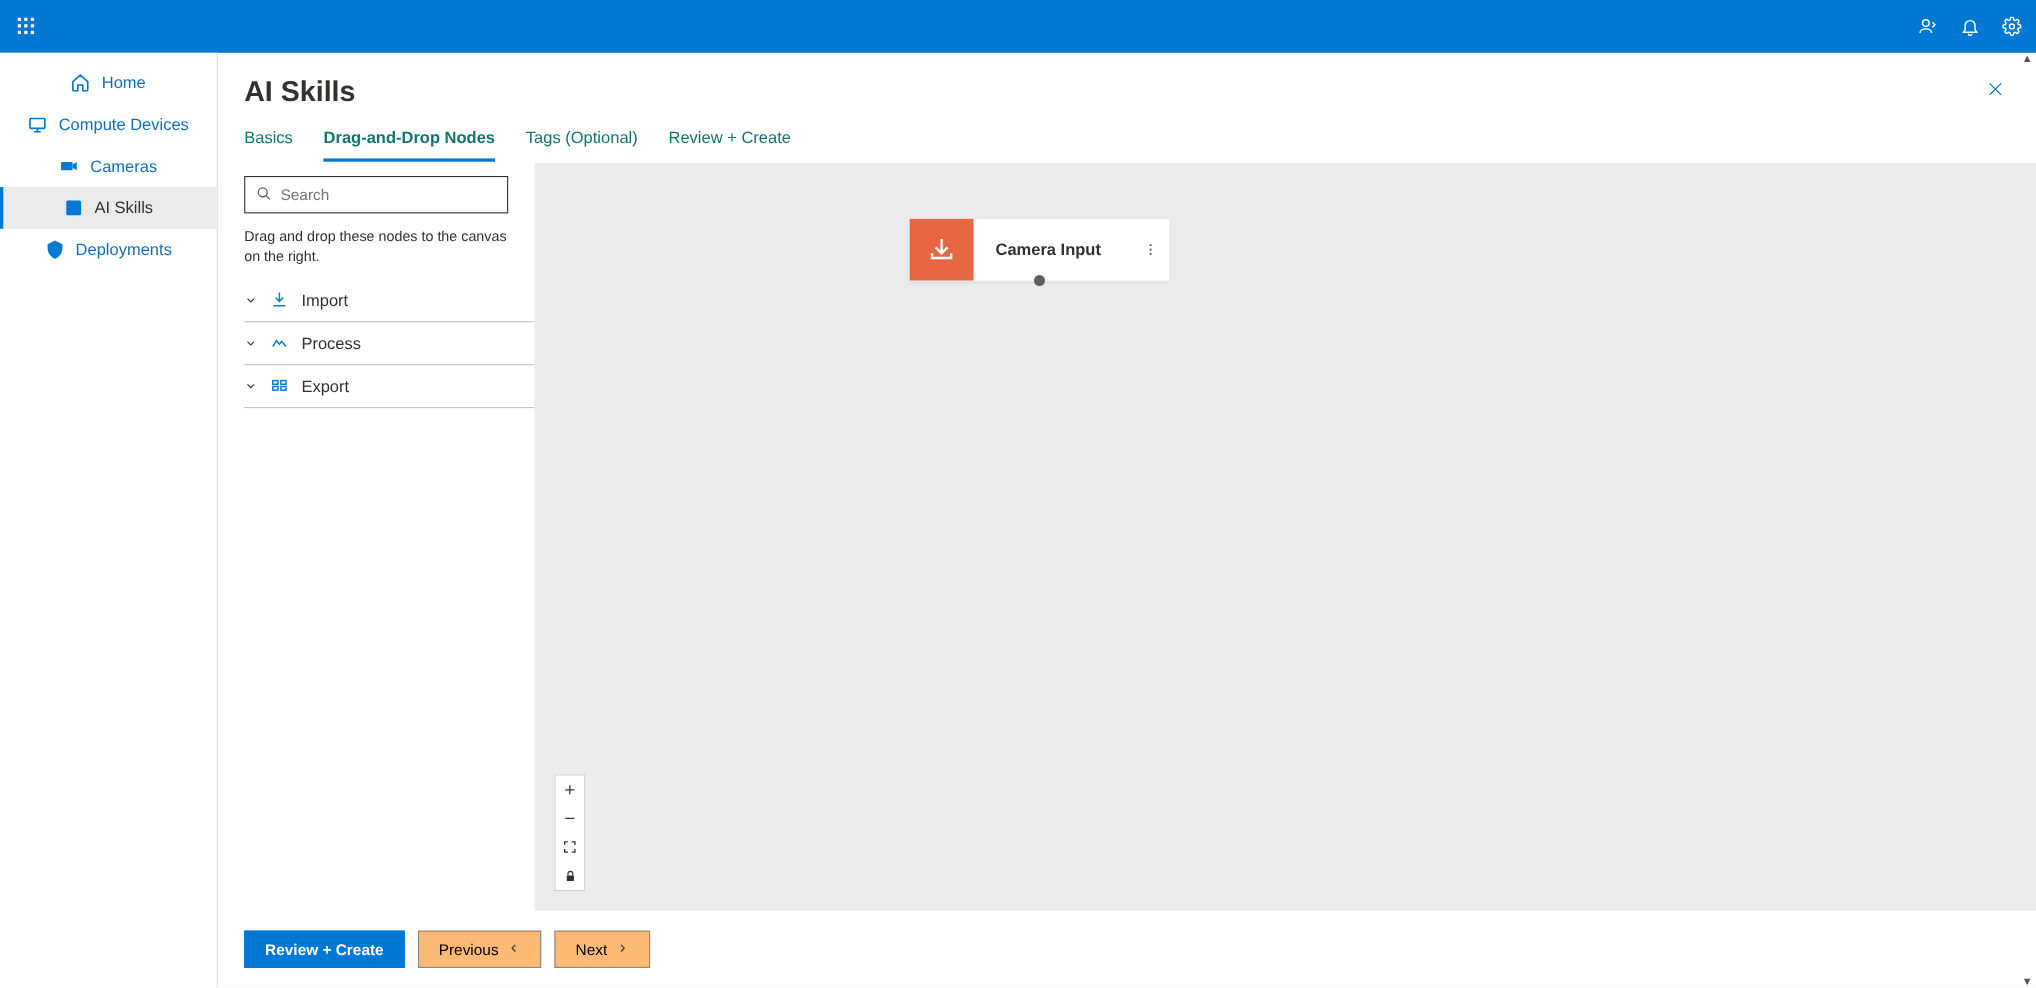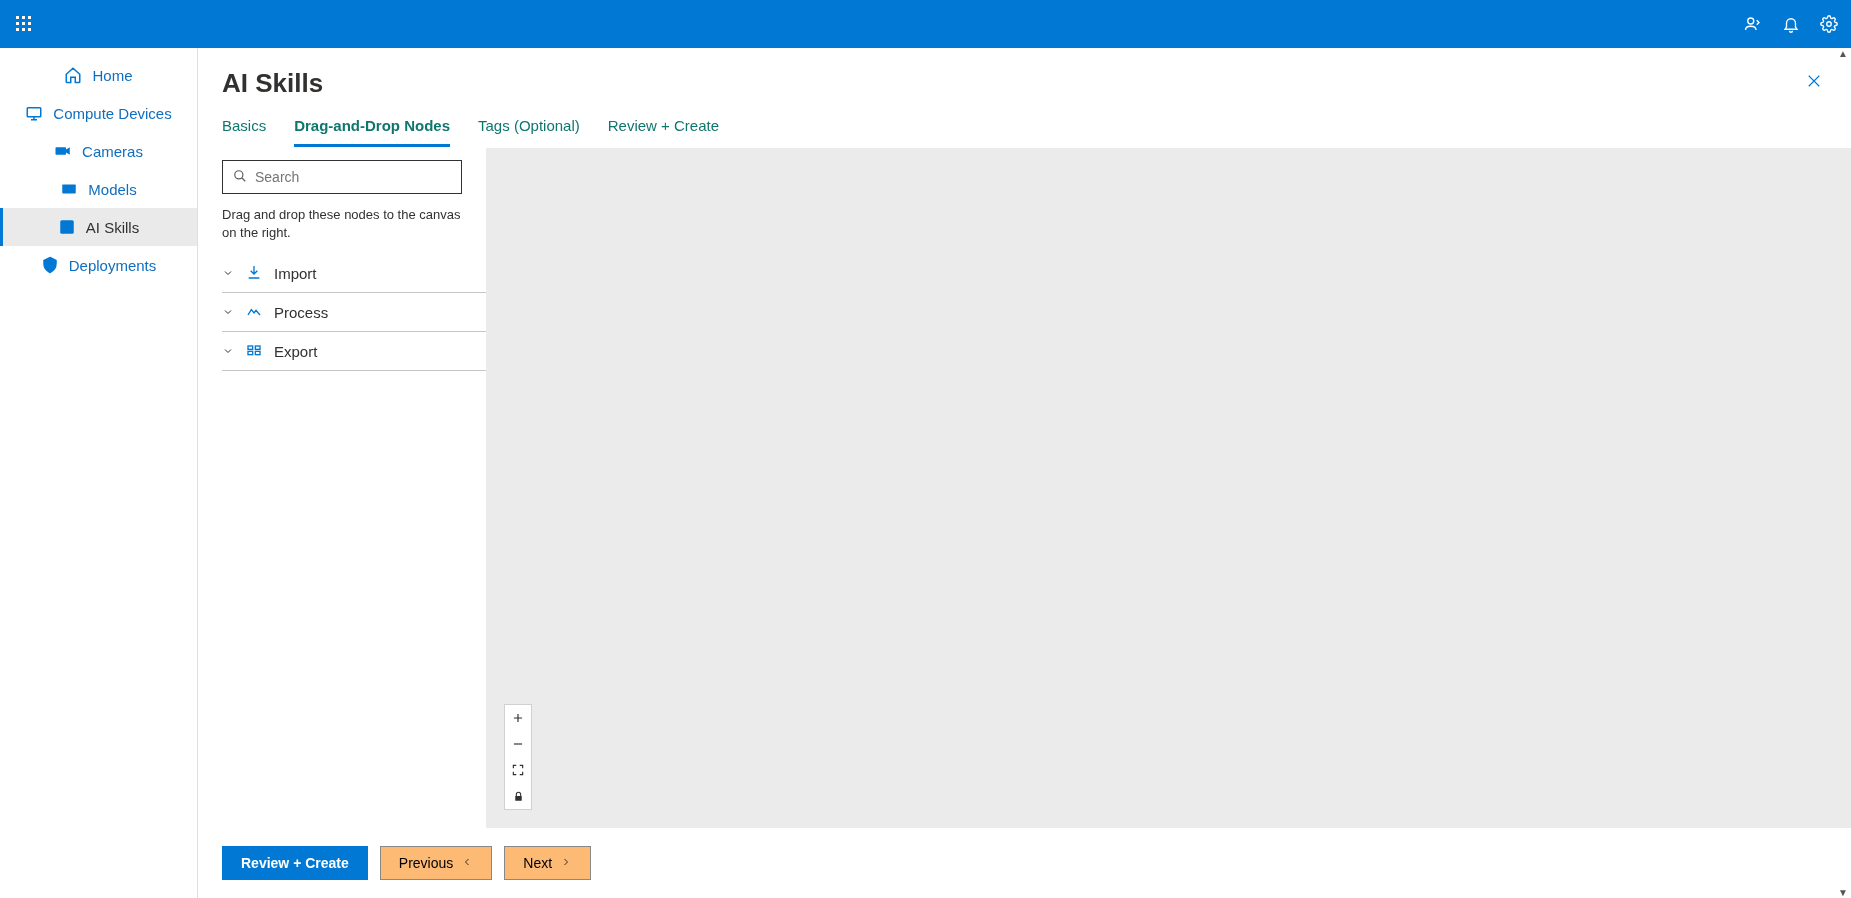--- a/index.html
+++ b/index.html
@@ -117,28 +117,20 @@
     </div>
     <div class="nav-item">
       <span class="nav-icon">
         <svg width="18" height="18" viewBox="0 0 24 24" fill="#0078d4">
             <rect x="2" y="7" width="14" height="10" rx="1"></rect>
             <path d="M16 10l5-3v10l-5-3z"></path>
           </svg>
       </span>
       <span>Cameras</span>
     </div>
-    <div class="nav-item">
-      <span class="nav-icon">
-        <svg width="18" height="18" viewBox="0 0 24 24" fill="#0078d4">
-            <rect x="3" y="6" width="18" height="12" rx="1"></rect>
-          </svg>
-      </span>
-      <span>Models</span>
-    </div>
     <div class="nav-item active">
       <span class="nav-icon">
         <svg width="18" height="18" viewBox="0 0 24 24" fill="#0078d4">
             <rect x="3" y="3" width="18" height="18" rx="2"></rect>
           </svg>
       </span>
       <span>AI Skills</span>
     </div>
     <div class="nav-item">
       <span class="nav-icon">
@@ -220,20 +212,37 @@
                   <rect x="3" y="14" width="7" height="5"></rect>
                   <rect x="14" y="14" width="7" height="5"></rect>
                 </svg>
             </span>
             <span class="grp-label">Export</span>
           </div>
         </div>
       </div>
 
       <div class="canvas-area">
+        <div class="canvas-node">
+          <div class="node-icon">
+            <svg width="26" height="26" viewBox="0 0 24 24" fill="none" stroke="#fff" stroke-width="2">
+                <path d="M12 3v11M7 10l5 5 5-5"></path>
+                <path d="M4 15v4h16v-4"></path>
+              </svg>
+          </div>
+          <div class="node-body">Camera Input</div>
+          <div class="node-more">
+            <svg width="14" height="14" viewBox="0 0 24 24" fill="#666">
+                <circle cx="12" cy="5" r="1.8"></circle>
+                <circle cx="12" cy="12" r="1.8"></circle>
+                <circle cx="12" cy="19" r="1.8"></circle>
+              </svg>
+          </div>
+          <div class="node-port"></div>
+        </div>
 
         <div class="zoom-ctrls">
           <div class="zbtn">
             <svg width="14" height="14" viewBox="0 0 24 24" fill="none" stroke="#323130" stroke-width="2">
                 <path d="M12 5v14M5 12h14"></path>
               </svg>
           </div>
           <div class="zbtn">
             <svg width="14" height="14" viewBox="0 0 24 24" fill="none" stroke="#323130" stroke-width="2">
                 <path d="M5 12h14"></path>

